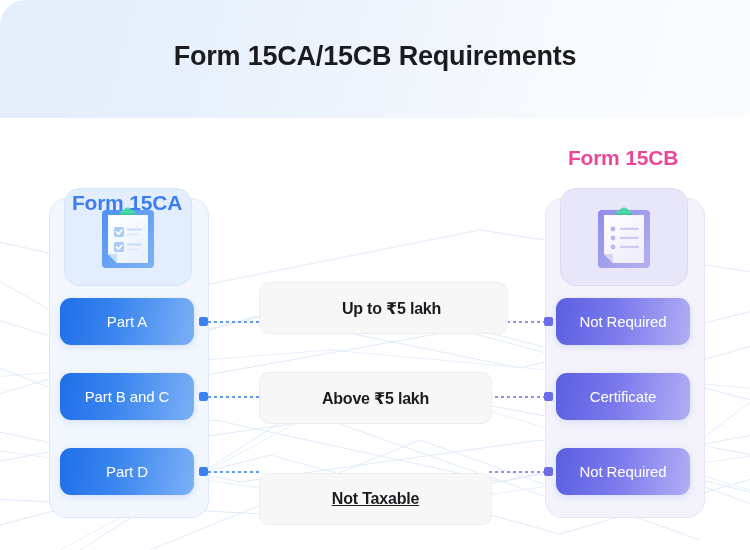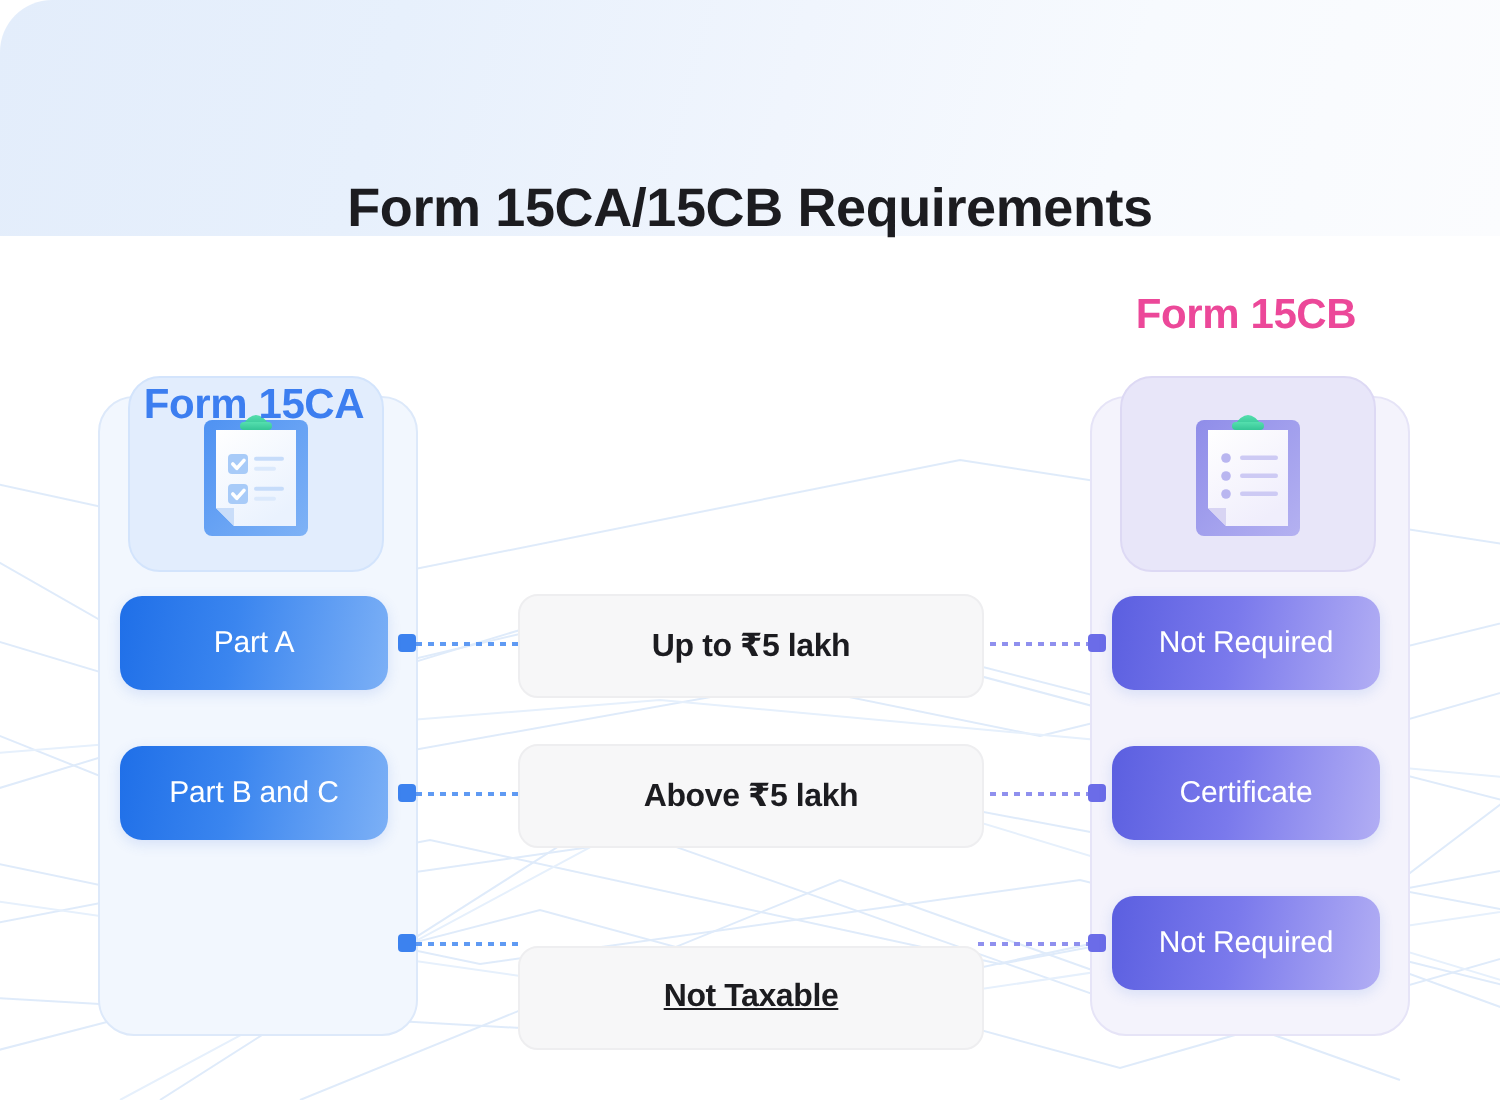--- a/index.html
+++ b/index.html
@@ -53,21 +53,20 @@
   .header-title {
     position: absolute;
     left: 0;
     top: 41px;
     width: 750px;
     text-align: center;
     font-size: 27px;
     font-weight: bold;
     letter-spacing: -0.2px;
     color: #1c1c20;
-    margin-top: 48px;
   }
 
   
   .col-title {
     position: absolute;
     top: 146px;
     width: 220px;
     text-align: center;
     font-size: 21px;
     font-weight: bold;
@@ -160,21 +159,21 @@
     border: 1px solid #eeeef0;
     z-index: 4;
     display: flex;
     align-items: center;
     justify-content: center;
     font-size: 16px;
     font-weight: bold;
     color: #1c1c20;
     letter-spacing: -0.2px;
   }
-  .center-card.row0 { top: 297px; }
+  .center-card.row0 { top: 282px; padding-left: 16px; }
   .center-card.row1 { top: 372px; }
   .center-card.row2 { top: 473px; text-decoration: underline; }
 
   
   .connector {
     position: absolute;
     height: 11px;
     z-index: 3;
     display: flex;
     align-items: center;
@@ -337,20 +336,21 @@
     <span class="node"></span>
     <span class="dotline"></span>
   </div>
   <div class="center-card row1">Above ₹5 lakh</div>
   <div class="connector right-side crow1">
     <span class="dotline"></span>
     <span class="node"></span>
   </div>
   <div class="pill right row1">Certificate</div>
 
+  <div class="pill left row2">Part D</div>
   <div class="connector left-side crow2">
     <span class="node"></span>
     <span class="dotline"></span>
   </div>
   <div class="center-card row2">Not Taxable</div>
   <div class="connector right-side crow2">
     <span class="dotline"></span>
     <span class="node"></span>
   </div>
   <div class="pill right row2">Not Required</div>

